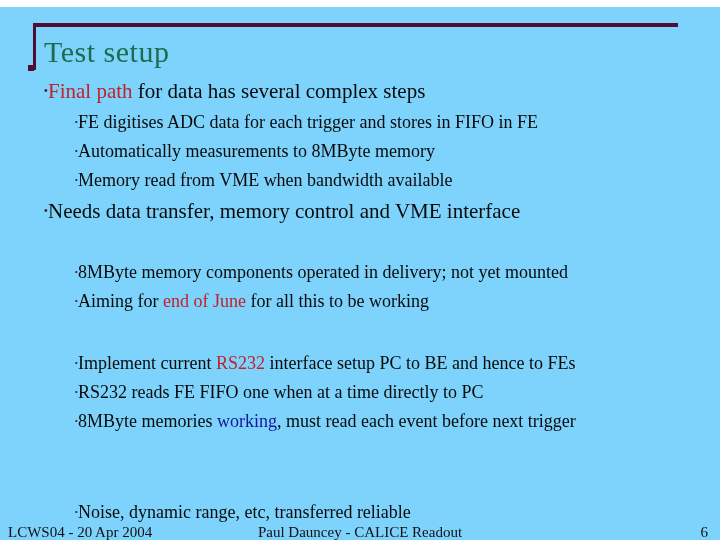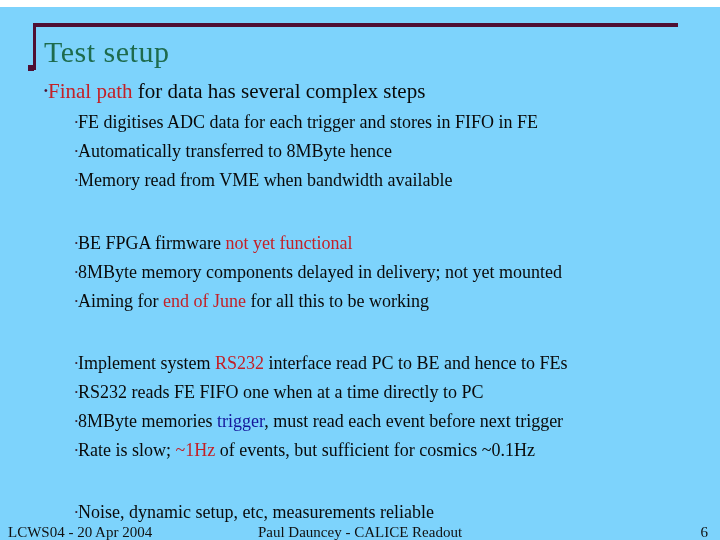--- a/index.html
+++ b/index.html
@@ -47,51 +47,48 @@
 
   <h1 class="title">Test setup</h1>
 
   <div class="line l1" style="top:72px">
     <span class="dot">•</span><span class="red">Final path</span><span> for data has several complex steps</span>
   </div>
   <div class="line l2" style="top:105px">
     <span class="dot">•</span><span>FE digitises ADC data for each trigger and stores in FIFO in FE</span>
   </div>
   <div class="line l2" style="top:134px">
-    <span class="dot">•</span><span>Automatically transferred to 8MByte hence</span>
+    <span class="dot">•</span><span>Automatically measurements to 8MByte memory</span>
   </div>
   <div class="line l2" style="top:163px">
     <span class="dot">•</span><span>Memory read from VME when bandwidth available</span>
   </div>
 
-  <div class="line l2" style="top:226px">
-    <span class="dot">•</span><span>BE FPGA firmware </span><span class="red">not yet functional</span>
+  <div class="line l1" style="top:192px">
+    <span class="dot">•</span><span>Needs data transfer, memory control and VME interface</span>
   </div>
   <div class="line l2" style="top:255px">
-    <span class="dot">•</span><span>8MByte memory components delayed in delivery; not yet mounted</span>
+    <span class="dot">•</span><span>8MByte memory components operated in delivery; not yet mounted</span>
   </div>
   <div class="line l2" style="top:284px">
     <span class="dot">•</span><span>Aiming for </span><span class="red">end of June</span><span> for all this to be working</span>
   </div>
 
   <div class="line l2" style="top:346px">
-    <span class="dot">•</span><span>Implement system </span><span class="red">RS232</span><span> interface read PC to BE and hence to FEs</span>
+    <span class="dot">•</span><span>Implement current </span><span class="red">RS232</span><span> interface setup PC to BE and hence to FEs</span>
   </div>
   <div class="line l2" style="top:375px">
     <span class="dot">•</span><span>RS232 reads FE FIFO one when at a time directly to PC</span>
   </div>
   <div class="line l2" style="top:404px">
-    <span class="dot">•</span><span>8MByte memories </span><span class="blue">trigger</span><span>, must read each event before next trigger</span>
-  </div>
-  <div class="line l2" style="top:433px">
-    <span class="dot">•</span><span>Rate is slow; </span><span class="red">~1Hz</span><span> of events, but sufficient for cosmics ~0.1Hz</span>
+    <span class="dot">•</span><span>8MByte memories </span><span class="blue">working</span><span>, must read each event before next trigger</span>
   </div>
 
   <div class="line l2" style="top:495px">
-    <span class="dot">•</span><span>Noise, dynamic setup, etc, measurements reliable</span>
+    <span class="dot">•</span><span>Noise, dynamic range, etc, transferred reliable</span>
   </div>
 
   <div class="footer">
     <span class="f-left">LCWS04 - 20 Apr 2004</span>
     <span class="f-center">Paul Dauncey - CALICE Readout</span>
     <span class="f-page">6</span>
   </div>
 
 </div>
 

